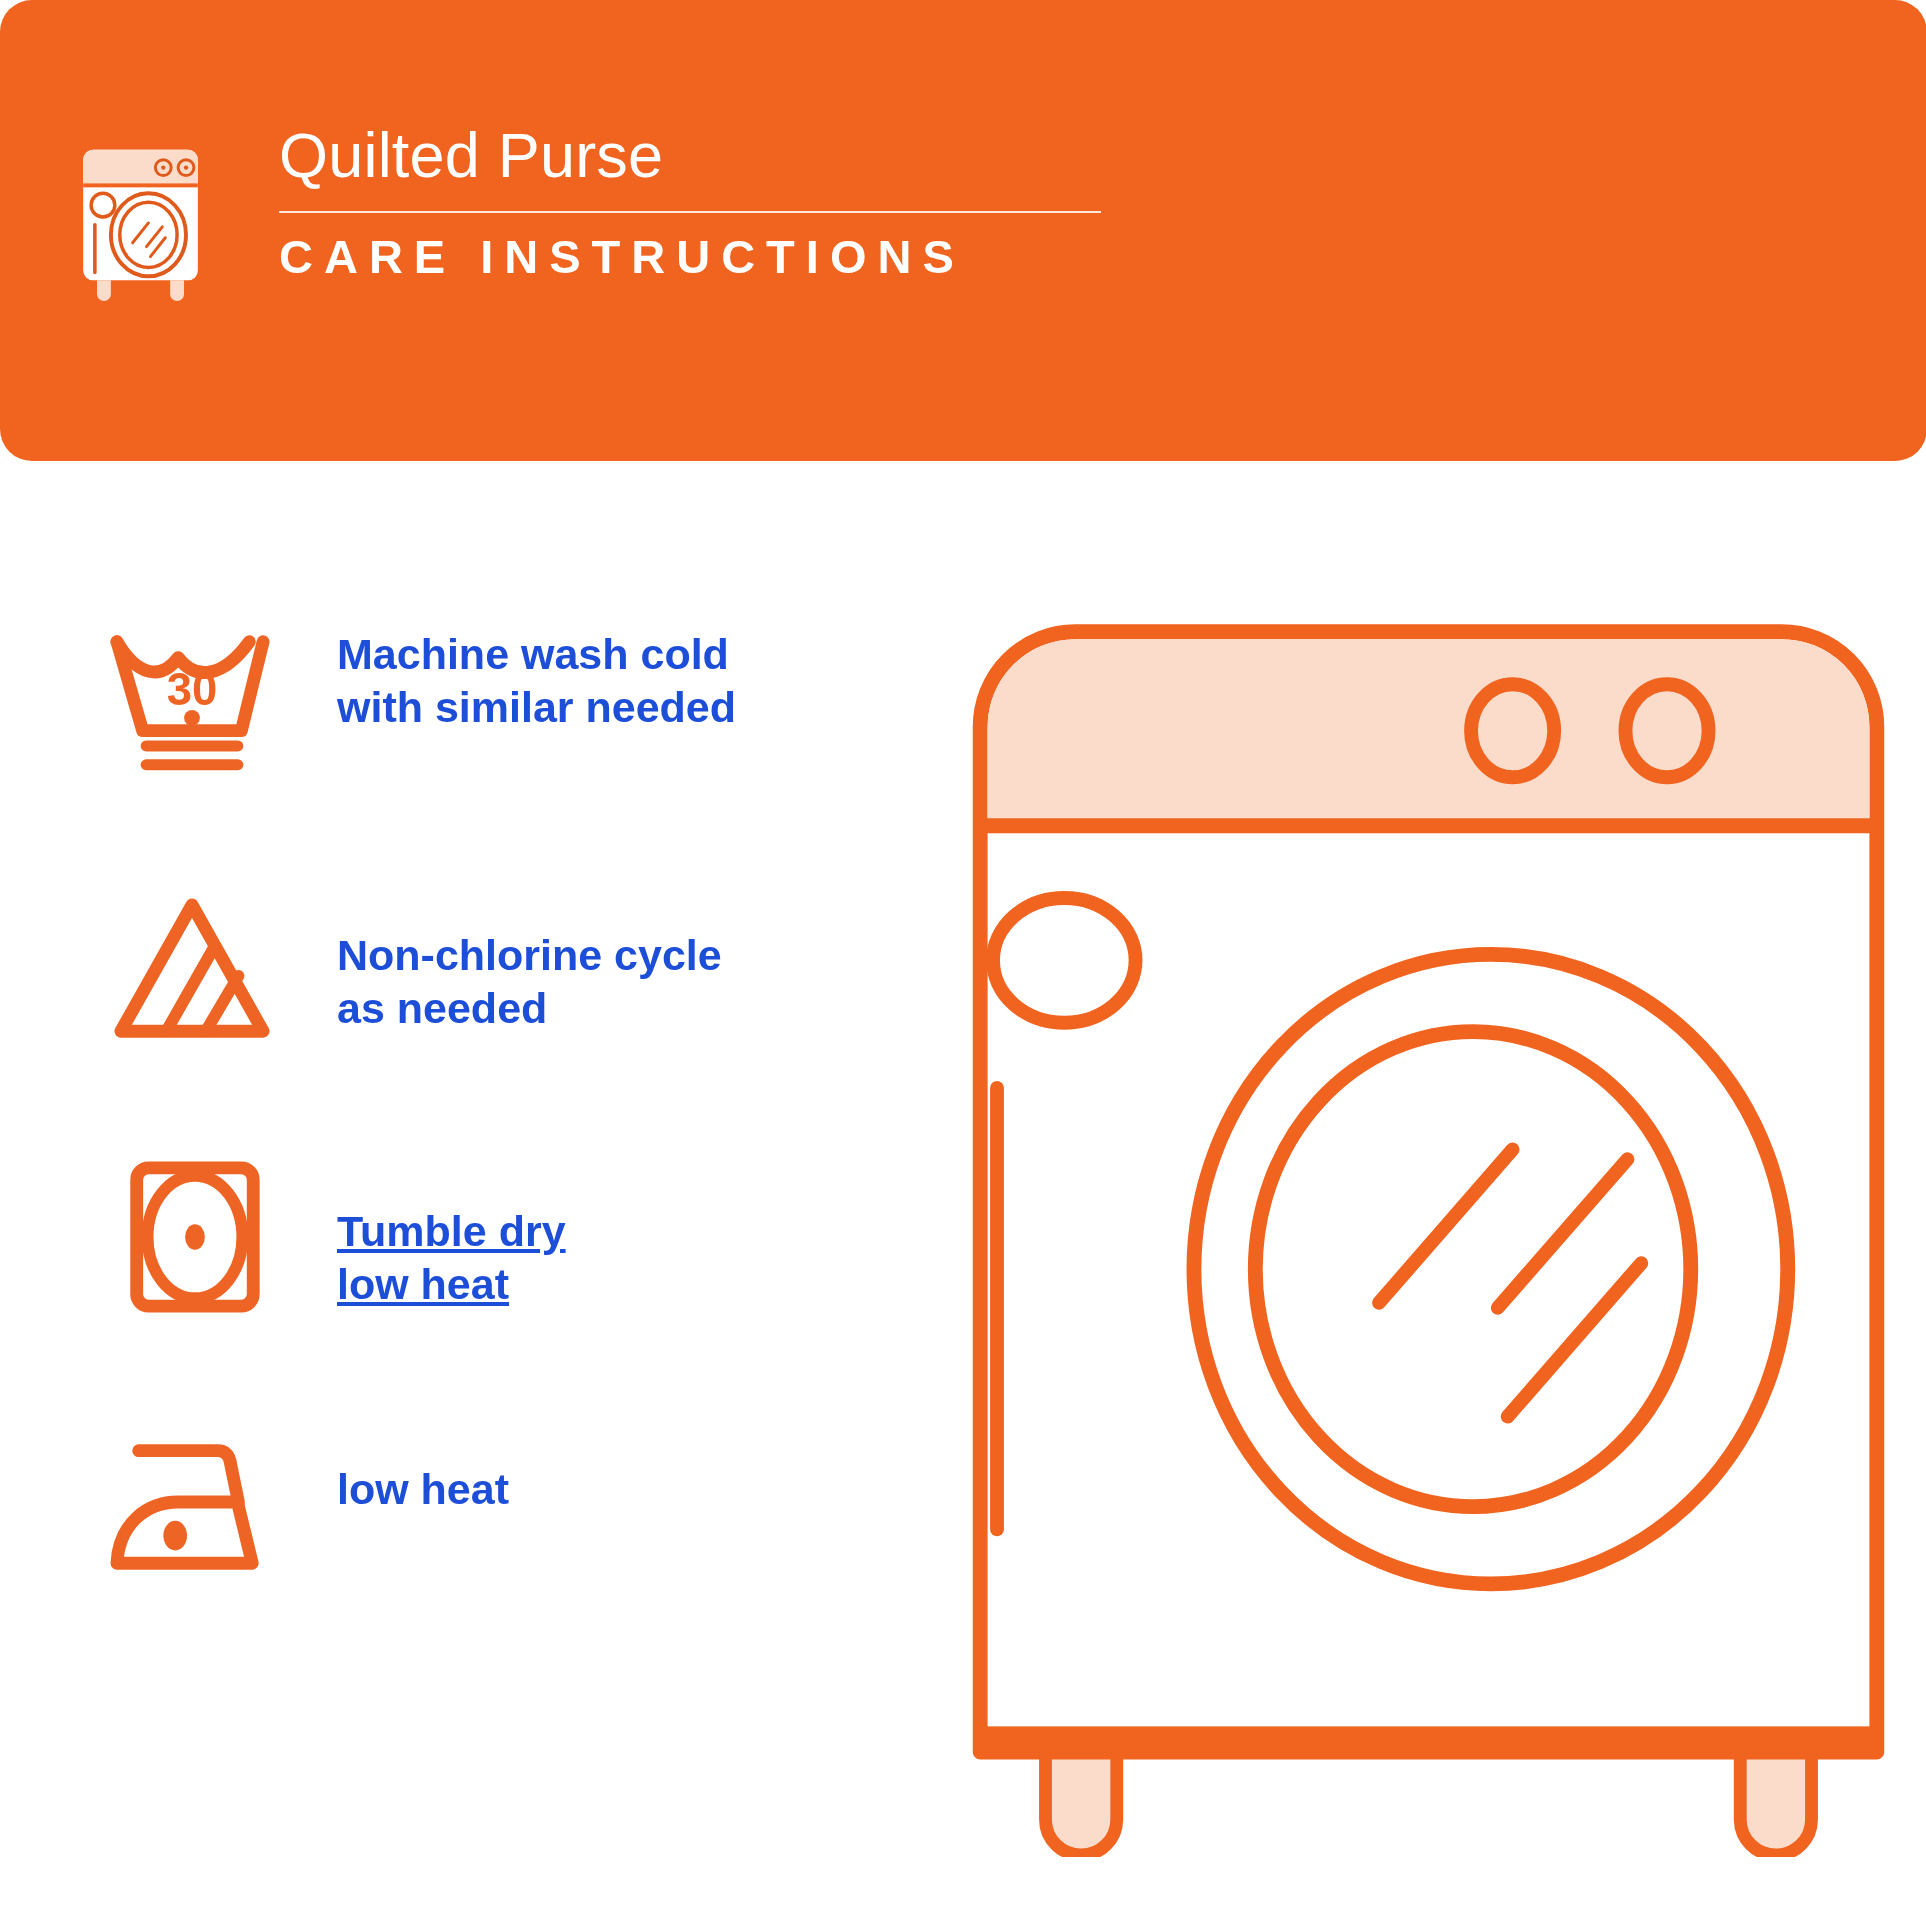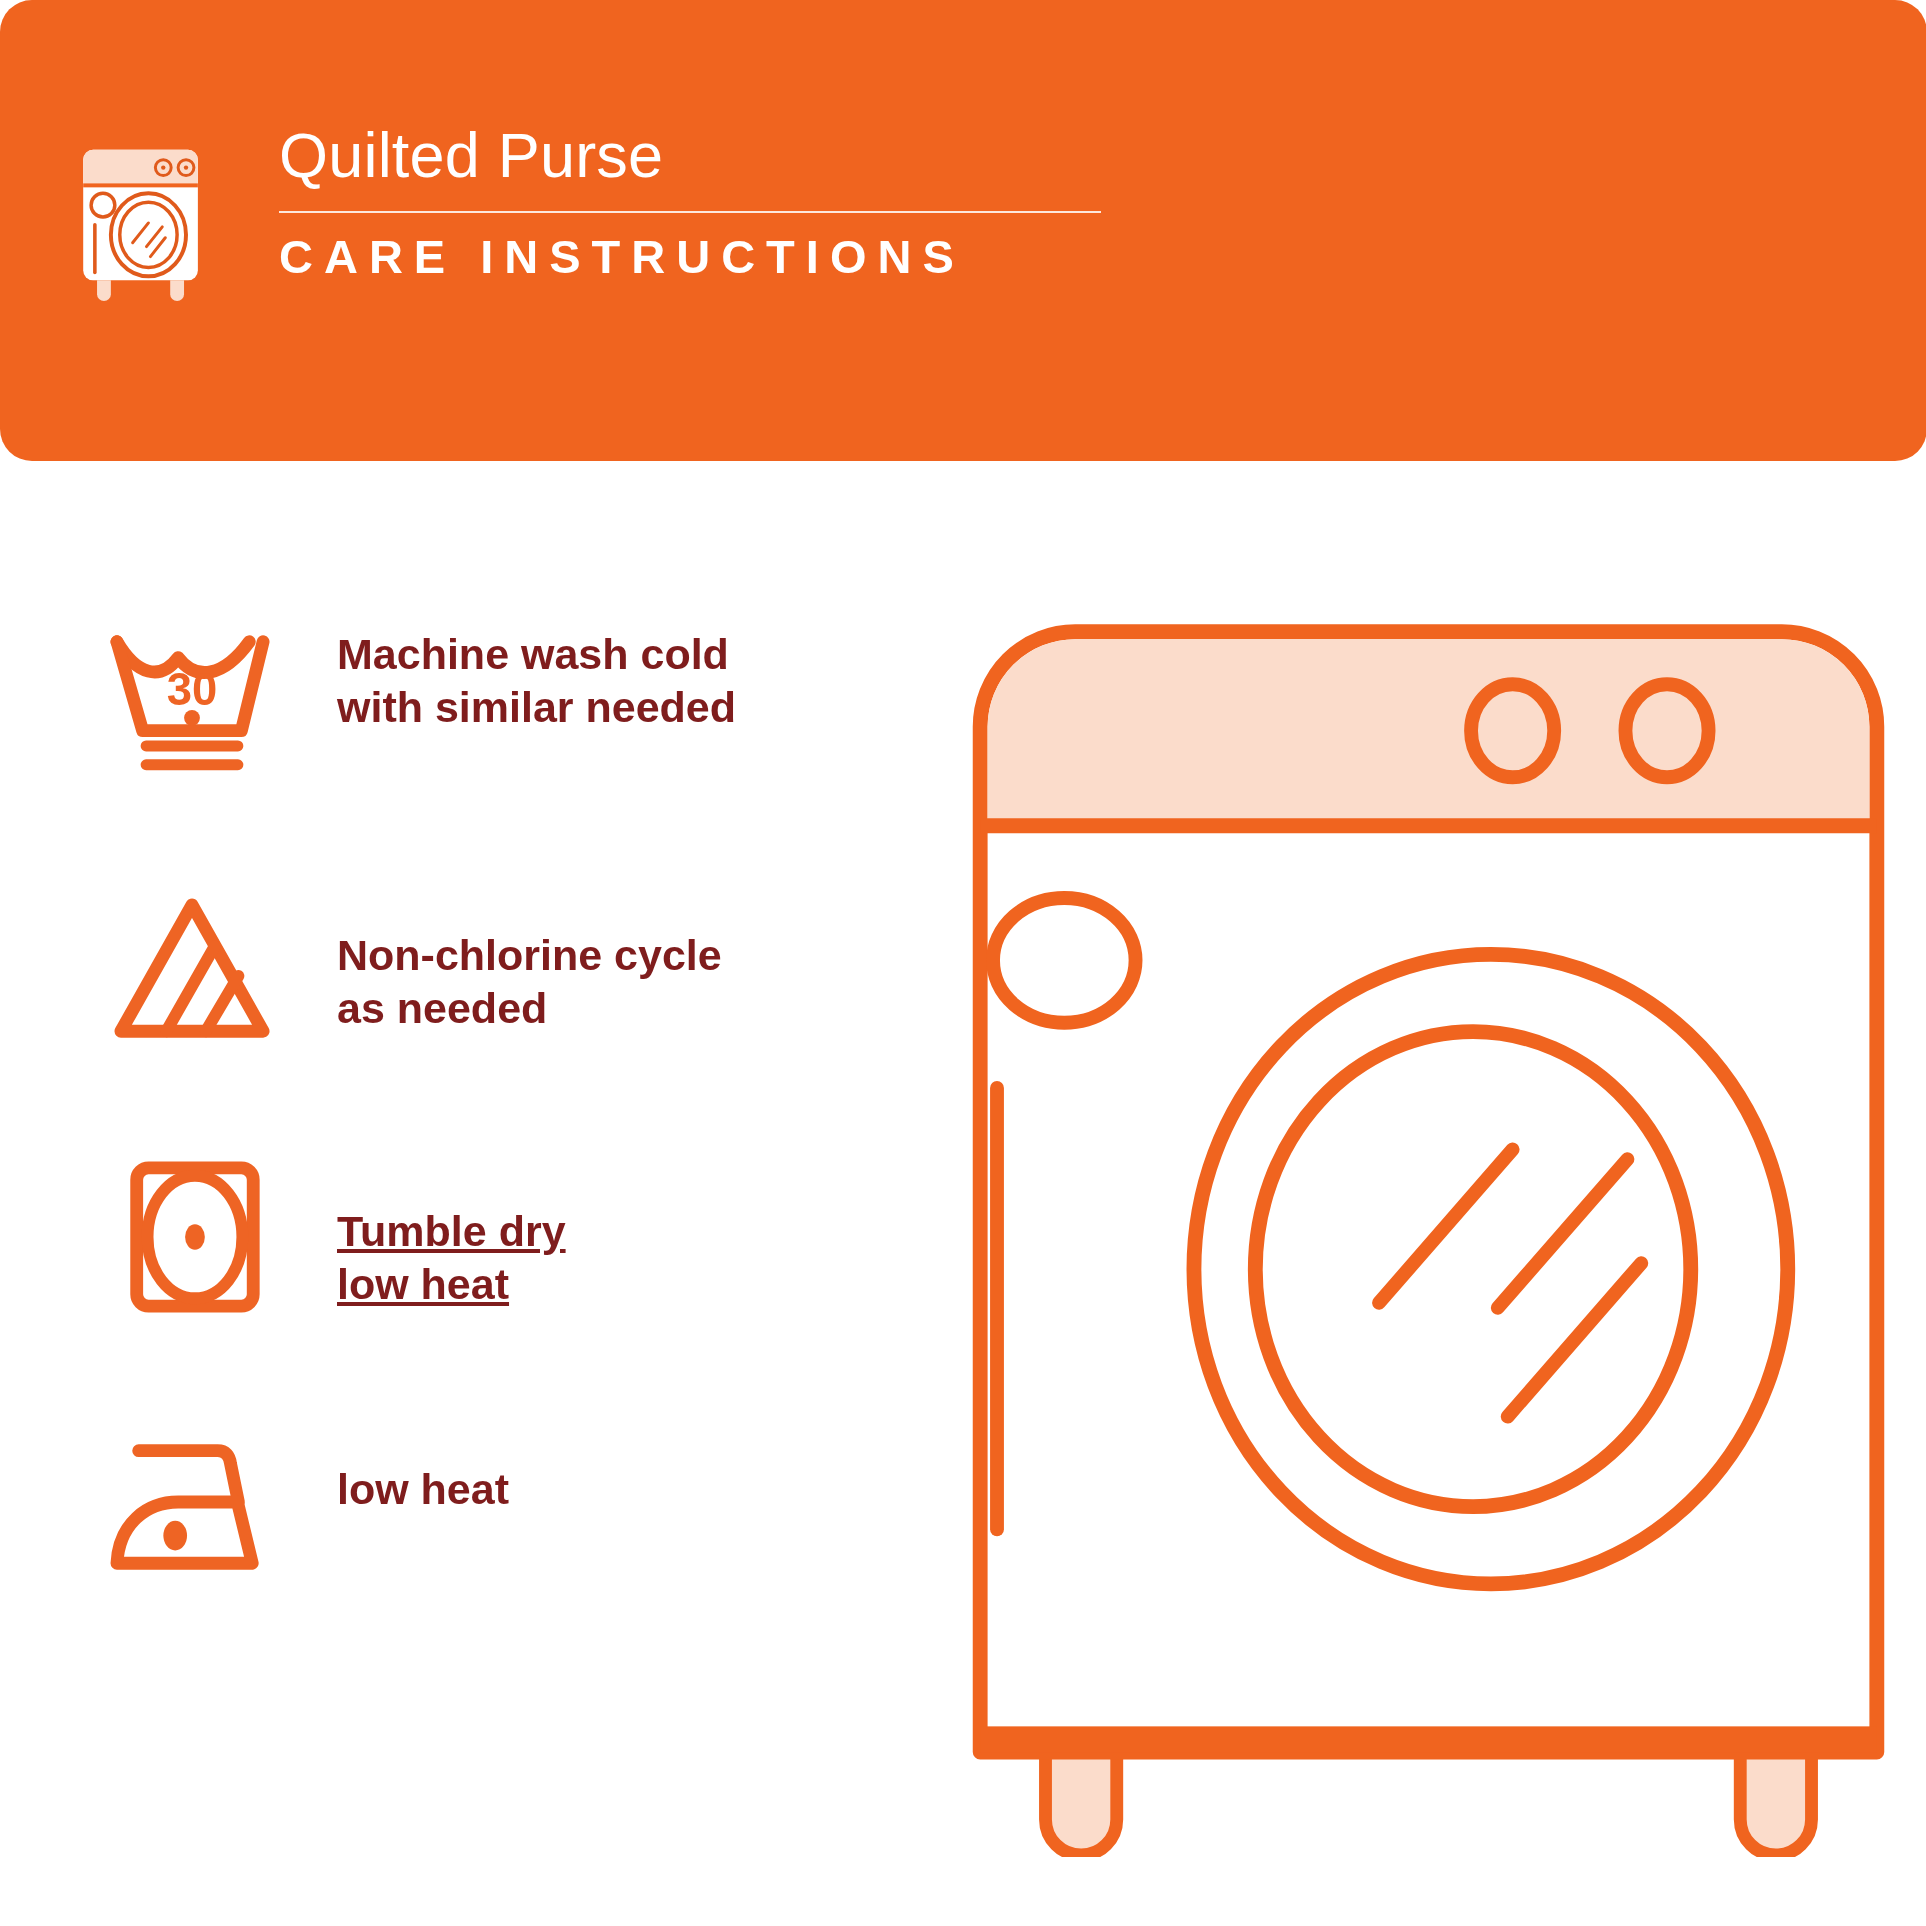--- a/index.html
+++ b/index.html
@@ -54,21 +54,21 @@
     display:flex;flex-direction:row;align-items:flex-start;
     height:267px;
   }
   .care-icon-wrap{
     width:198px;flex:0 0 198px;
     display:flex;align-items:flex-start;justify-content:center;
     padding-top:10px;
   }
   .care-text{
     margin-left:46px;
-    color:#7f1d1d;
+    color:#1d4ed8;
     font-size:43px;
     font-weight:700;
     line-height:1.24;
     padding-top:14px;
     max-width:515px;
   }
   .care-row.r2 .care-text{padding-top:48px;}
   .care-row.r3 .care-text{padding-top:57px;text-decoration:underline;}
   .care-row.r4 .care-text{padding-top:48px;}
 

